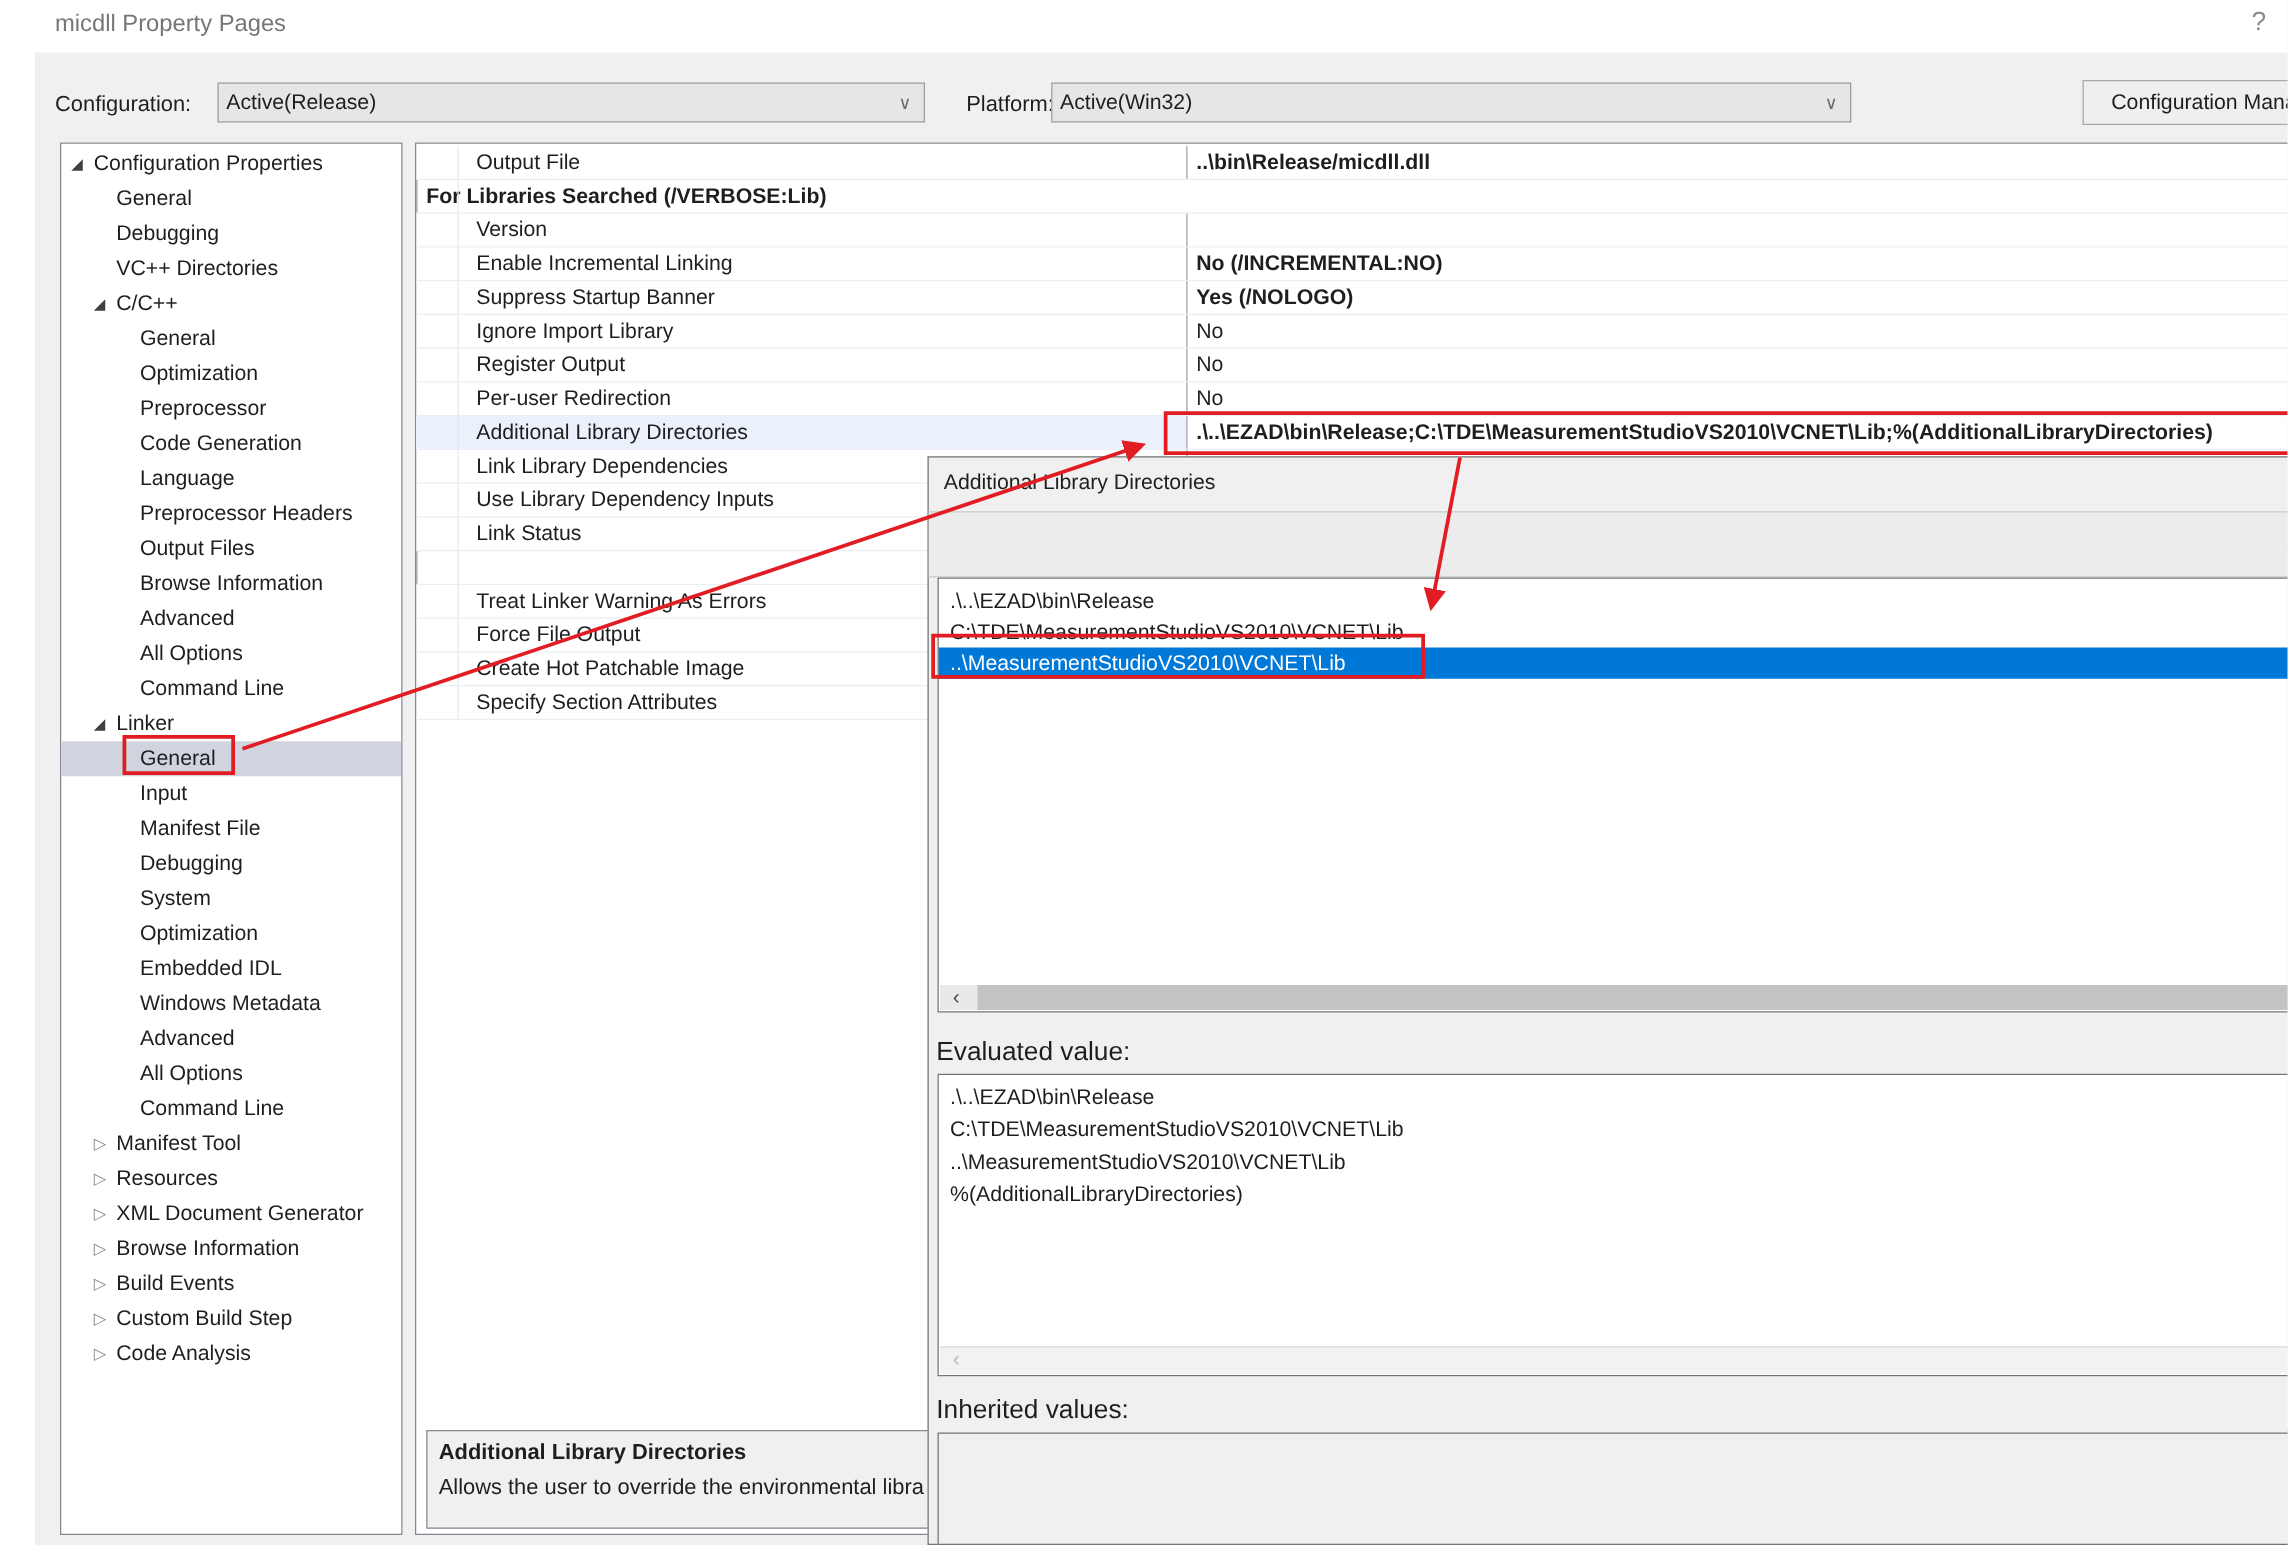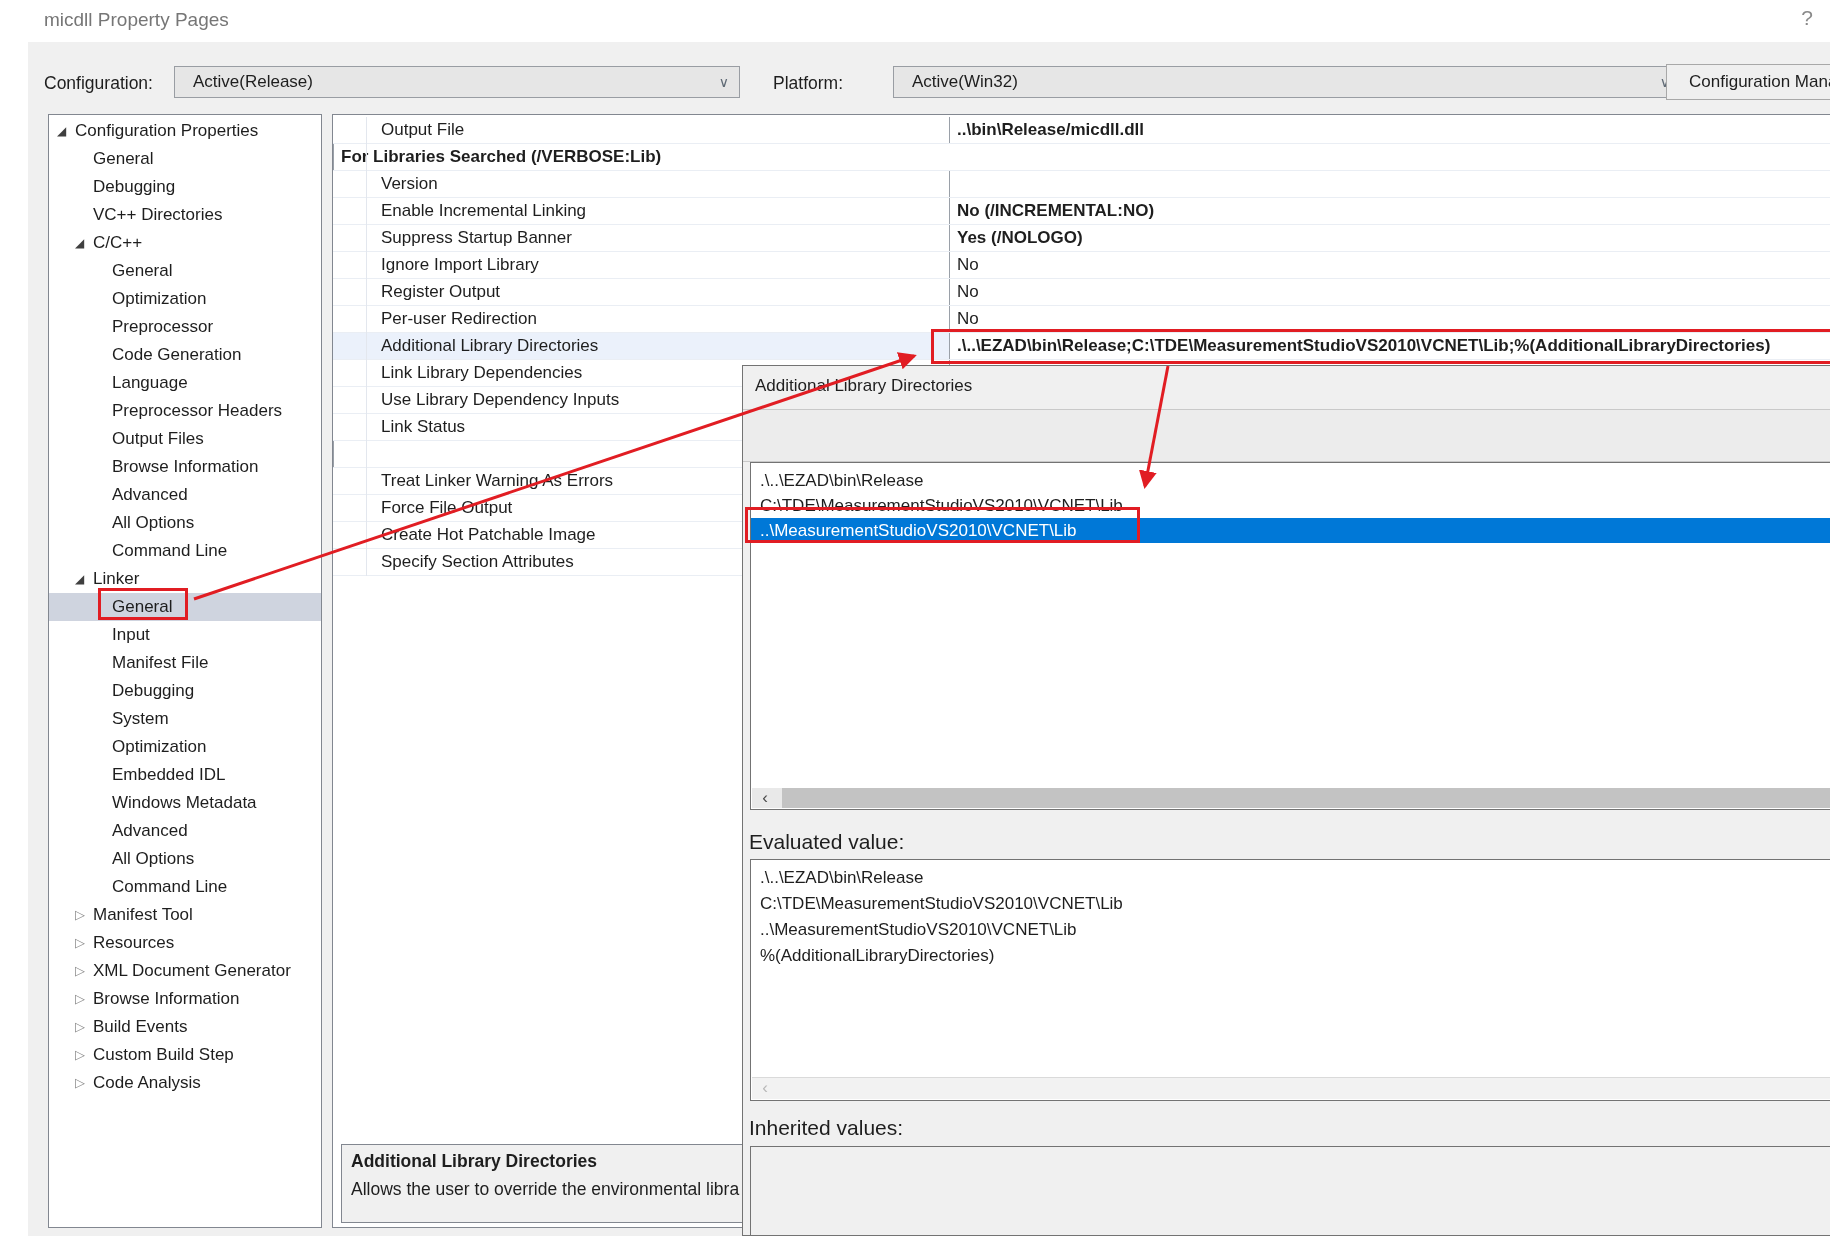--- a/index.html
+++ b/index.html
@@ -6,21 +6,21 @@
   #root{position:relative;width:1830px;height:1236px;overflow:hidden;
         font-family:"Liberation Sans",sans-serif;color:#1e1e1e;font-size:17px;
         background:#f0f0f0;margin-left:28px;}
   
   .titlebar{position:absolute;left:0;top:0;width:1830px;height:42px;background:#ffffff;}
   .wtitle{position:absolute;left:16px;top:9px;font-size:19px;color:#767676;}
   .helpq{position:absolute;left:1764px;top:6px;font-size:21px;color:#8a8a8a;width:30px;text-align:center;cursor:pointer;}
   
   .tlabel{position:absolute;top:73px;font-size:17.5px;}
   .combo{position:absolute;top:66px;height:32px;background:#e6e6e6;border:1px solid #999da3;
-         box-sizing:border-box;line-height:30px;padding-left:18px;font-size:17px;}
+         box-sizing:border-box;line-height:30px;padding-left:6px;font-size:17px;}
   .combo .chev{position:absolute;right:10px;top:0;color:#5f6a75;font-size:14px;line-height:30px;}
   .cmbtn{position:absolute;left:1638px;top:64px;width:240px;height:36px;background:#efefef;
          border:1px solid #a8a8a8;box-sizing:border-box;line-height:34px;text-align:left;
          padding-left:22px;font-size:17px;white-space:nowrap;overflow:hidden;}
   
   .treepanel{position:absolute;left:20px;top:114px;width:274px;height:1114px;background:#fff;
              border:1px solid #828790;box-sizing:border-box;overflow:hidden;padding-top:2px;}
   .ti{height:28px;line-height:28px;white-space:nowrap;cursor:default;}
   .ti.l0{padding-left:8px;}
   .ti.l1{padding-left:26px;}
@@ -84,21 +84,21 @@
     <div class="wtitle">micdll Property Pages</div>
     <div class="helpq">?</div>
   </div>
 
   <div class="tlabel" style="left:16px;">Configuration:</div>
   <div class="combo" style="left:146px;width:566px;">
     <span>Active(Release)</span>
     <span class="chev">∨</span>
   </div>
   <div class="tlabel" style="left:745px;">Platform:</div>
-  <div class="combo" style="left:865px;width:788px;">
+  <div class="combo" style="left:813px;width:640px;">
     <span>Active(Win32)</span>
     <span class="chev">∨</span>
   </div>
   <div class="cmbtn">Configuration Manager...</div>
 
   <div class="treepanel">
     <div class="ti l0"><span class="ar e">◢</span><span>Configuration Properties</span></div>
     <div class="ti l1"><span class="ar"></span><span>General</span></div>
     <div class="ti l1"><span class="ar"></span><span>Debugging</span></div>
     <div class="ti l1"><span class="ar"></span><span>VC++ Directories</span></div>

